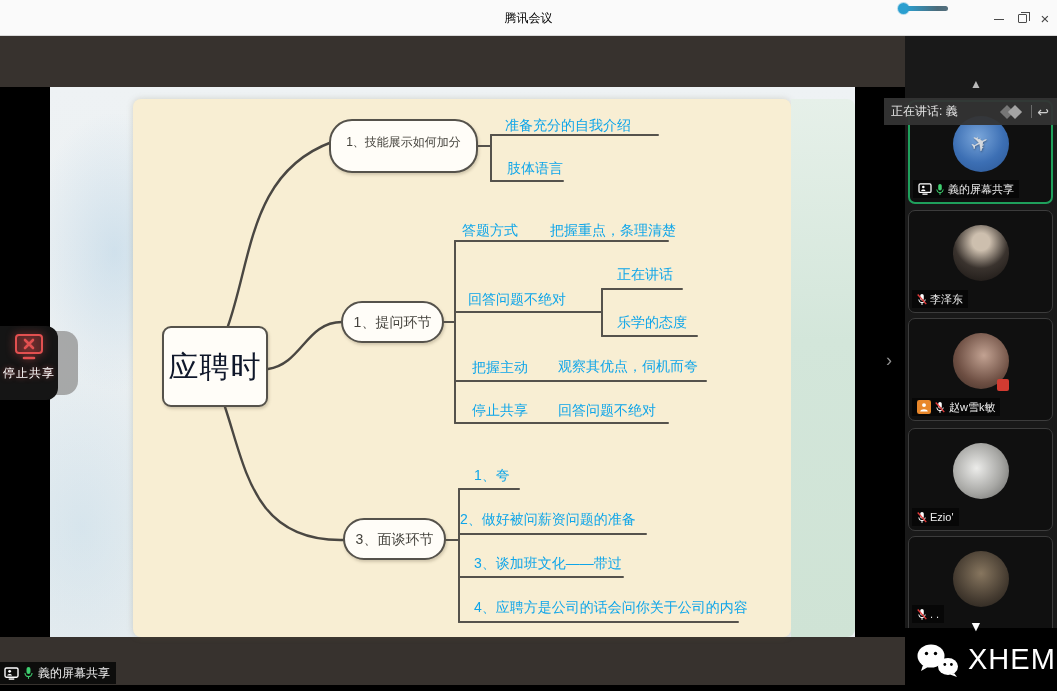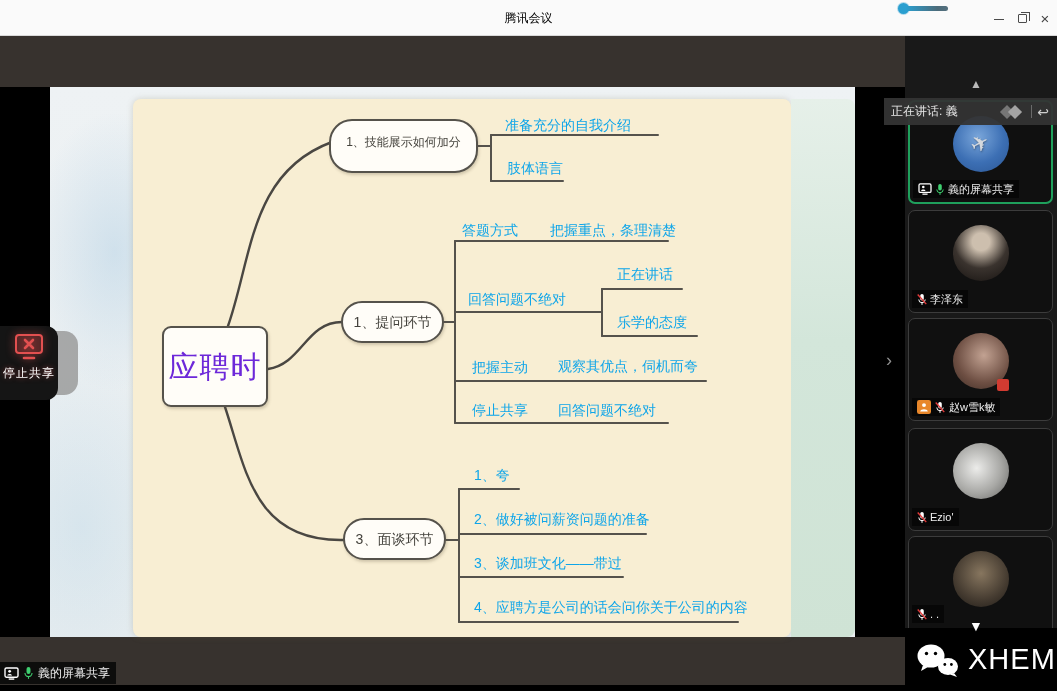--- a/index.html
+++ b/index.html
@@ -39,21 +39,21 @@
                 border-radius:8px; box-shadow:0 0 6px rgba(120,110,80,.25); }
   .green-strip { left:791px; top:99px; width:64px; height:538px;
         background:linear-gradient(180deg,#e6f0e9 0%,#d3e6da 45%,#cfe3d5 100%);
         border-radius:0 8px 8px 0; }
 
   
   .mm-line-svg { left:0; top:0; width:1057px; height:691px; pointer-events:none; }
   .mm-node { background:#fffdf8; border:2px solid #55524b; color:#44423c; text-align:center;
              box-shadow:1px 2px 3px rgba(90,80,55,.25); }
   .mm-root { left:162px; top:326px; width:106px; height:81px; border-radius:9px;
-             border-width:2.5px; font-size:30px; line-height:77px; color:#6d28d9; font-weight:500;
+             border-width:2.5px; font-size:30px; line-height:77px; color:#0f172a; font-weight:500;
              letter-spacing:1px; }
   .mm-b1 { left:329px; top:119px; width:149px; height:54px; border-radius:23px;
            font-size:12px; line-height:42px; }
   .mm-b2 { left:341px; top:301px; width:103px; height:42px; border-radius:21px;
            font-size:14px; line-height:38px; }
   .mm-b3 { left:343px; top:518px; width:103px; height:42px; border-radius:21px;
            font-size:14px; line-height:38px; }
   .mm-label { font-size:14px; color:#0ea5e9; font-weight:500; white-space:nowrap; }
 
   
@@ -175,21 +175,21 @@
 <span class="abs mm-label" style="left:462px;top:222px">答题方式</span>
 <span class="abs mm-label" style="left:550px;top:222px">把握重点，条理清楚</span>
 <span class="abs mm-label" style="left:468px;top:291px">回答问题不绝对</span>
 <span class="abs mm-label" style="left:617px;top:266px">正在讲话</span>
 <span class="abs mm-label" style="left:617px;top:314px">乐学的态度</span>
 <span class="abs mm-label" style="left:472px;top:359px">把握主动</span>
 <span class="abs mm-label" style="left:558px;top:358px">观察其优点，伺机而夸</span>
 <span class="abs mm-label" style="left:472px;top:402px">停止共享</span>
 <span class="abs mm-label" style="left:558px;top:402px">回答问题不绝对</span>
 <span class="abs mm-label" style="left:474px;top:467px">1、夸</span>
-<span class="abs mm-label" style="left:474px;top:511px">2、做好被问薪资问题的准备</span>
+<span class="abs mm-label" style="left:460px;top:511px">2、做好被问薪资问题的准备</span>
 <span class="abs mm-label" style="left:474px;top:555px">3、谈加班文化——带过</span>
 <span class="abs mm-label" style="left:474px;top:599px">4、应聘方是公司的话会问你关于公司的内容</span>
 
 <div class="abs stop-tab"></div>
 <div class="abs stop-panel">
   <svg class="stop-icon" width="32" height="28" viewBox="0 0 32 28">
     <rect x="3" y="2" width="26" height="18" rx="3" fill="rgba(226,80,80,.14)" stroke="#e25050" stroke-width="2"></rect>
     <path d="M12 7 L20 15 M20 7 L12 15" stroke="#e25050" stroke-width="2.6" stroke-linecap="round"></path>
     <line x1="11" y1="25" x2="21" y2="25" stroke="#e25050" stroke-width="2.6" stroke-linecap="round"></line>
   </svg>

